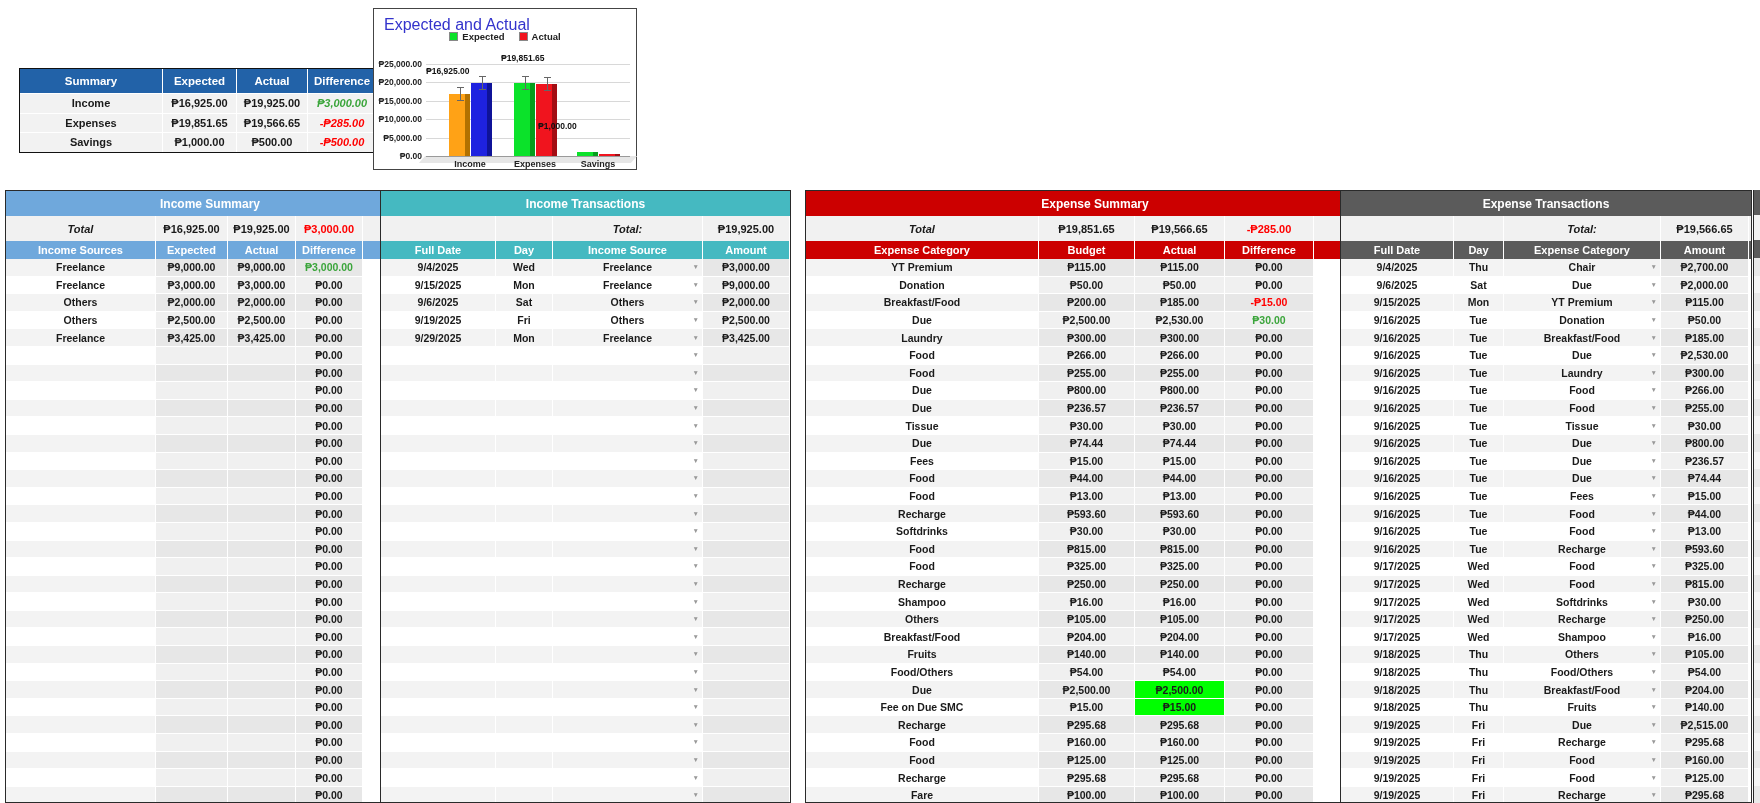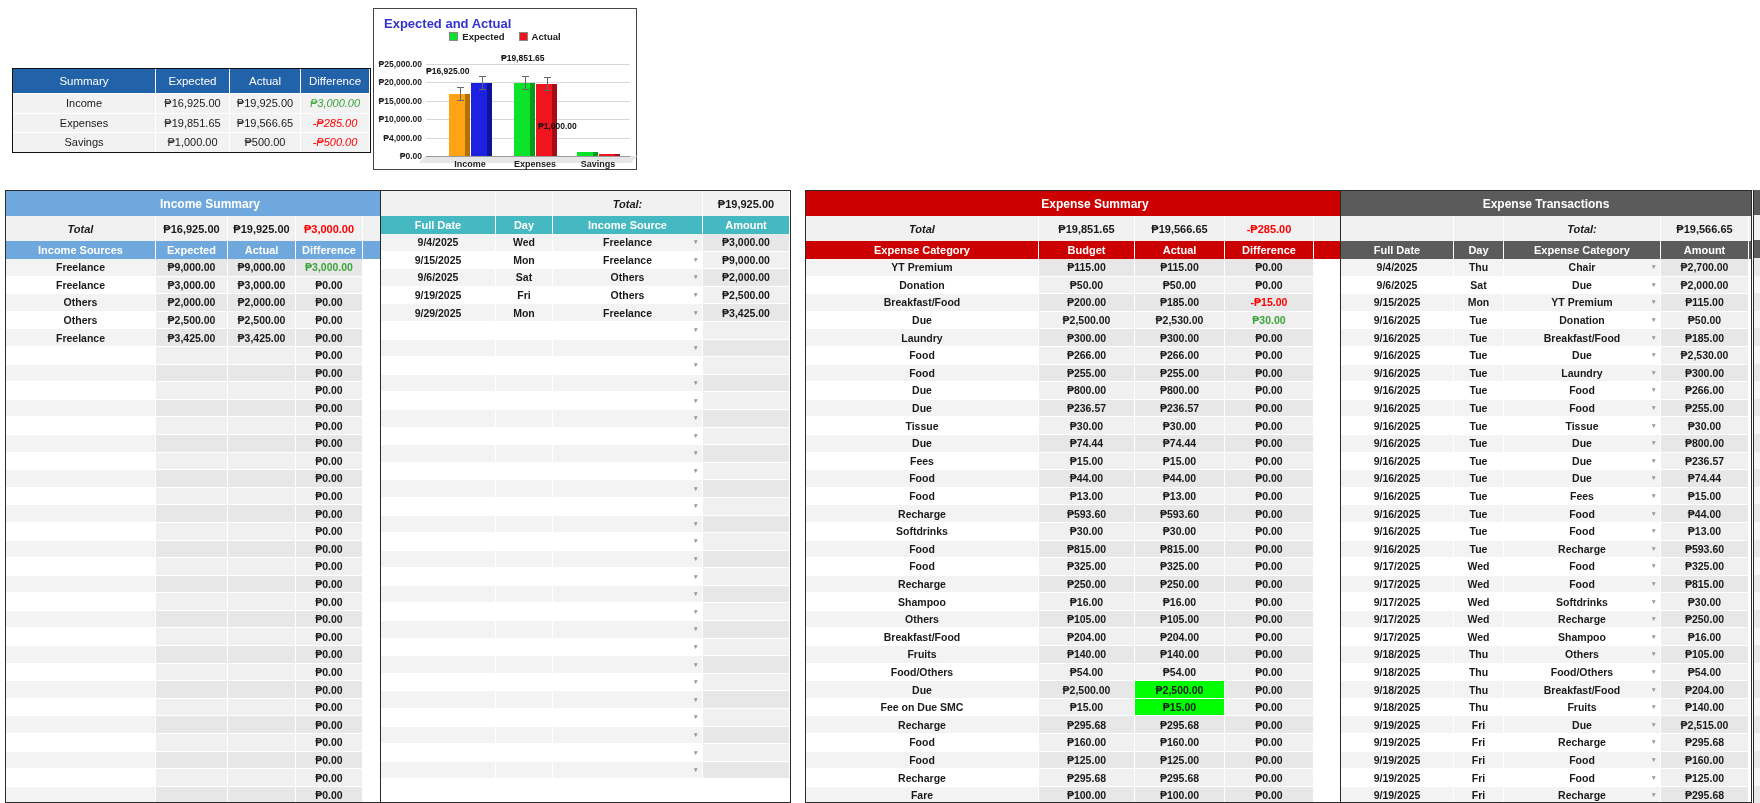--- a/index.html
+++ b/index.html
@@ -6,35 +6,35 @@
   html,body{width:1760px;height:803px;background:#fff}
   body{font-family:"Liberation Sans","DejaVu Sans",sans-serif;color:#1a1a1a}
   #canvas{position:relative;width:1760px;height:803px;background:#fff;overflow:hidden}
 
   
   .banner{position:absolute;left:5px;top:8px;width:358px;height:40px;background:var(--banner-bg);
     color:#fff;display:flex;align-items:center;justify-content:center;font-weight:bold;
     font-size:15px;letter-spacing:.6px}
 
   
-  #summary-table{position:absolute;left:12px;top:68px;width:359px;border:1px solid #111;
-    font-size:11px;font-weight:normal;background:#4c1d95}
+  #summary-table{position:absolute;left:19px;top:68px;width:359px;border:1px solid #111;
+    font-size:11px;font-weight:bold;background:#4c1d95}
   #summary-table .shead{display:grid;grid-template-columns:143px 74px 71px 69px;height:24px;
     background:var(--summary-header-bg);color:#fff}
   #summary-table .shead>div{display:flex;align-items:center;justify-content:center;border-right:1px solid #fff;font-size:11.5px}
   .srow{display:grid;grid-template-columns:143px 74px 71px 69px;height:19.5px;background:#F2F2F2}
   .srow.last{background:#DCDCDC}
   .scell{display:flex;align-items:center;justify-content:center;border-right:1px solid #fff;border-top:1px solid #fff}
   .diff.g{color:var(--positive-green);font-style:italic}
   .diff.r{color:var(--negative-red);font-style:italic}
   .diff.k{color:#2b2b2b;font-style:italic}
 
   
   #chart{position:absolute;left:373px;top:8px;width:264px;height:162px;border:1px solid #444;background:#fff}
-  .ctitle{position:absolute;left:10px;top:7px;font-size:13px;font-weight:bold}
+  .ctitle{position:absolute;left:10px;top:7px;font-size:16px;font-weight:normal}
   .clegend{position:absolute;left:0;top:22px;width:100%;display:flex;justify-content:center;gap:14px;
     font-size:9.5px;font-weight:bold;color:#222;align-items:center}
   .clegend .litem{display:flex;align-items:center;gap:4px}
   .sw{width:9px;height:9px;display:inline-block;border:1px solid #888}
   .cplot{position:absolute;left:0;top:0;width:100%;height:100%}
   .gline{position:absolute;height:1px;background:#D8D8D8}
   .gline.base{background:#9a9a9a}
   .ytick{position:absolute;width:48px;text-align:right;font-size:8.5px;font-weight:bold;color:#222}
   .xlab{position:absolute;font-size:9px;font-weight:bold;color:#222;text-align:center;width:54px}
   .bar{position:absolute}
@@ -139,21 +139,21 @@
         <div class="floor" style="left: 48px; top: 147px; width: 212px; height: 7px;"></div>
         <div class="gline" style="left: 52px; width: 204px; top: 55px;"></div>
         <div class="ytick" style="left: 0px; top: 50px;">₱25,000.00</div>
         <div class="gline" style="left: 52px; width: 204px; top: 73.4px;"></div>
         <div class="ytick" style="left: 0px; top: 68.4px;">₱20,000.00</div>
         <div class="gline" style="left: 52px; width: 204px; top: 91.8px;"></div>
         <div class="ytick" style="left: 0px; top: 86.8px;">₱15,000.00</div>
         <div class="gline" style="left: 52px; width: 204px; top: 110.2px;"></div>
         <div class="ytick" style="left: 0px; top: 105.2px;">₱10,000.00</div>
         <div class="gline" style="left: 52px; width: 204px; top: 128.6px;"></div>
-        <div class="ytick" style="left: 0px; top: 123.6px;">₱4,000.00</div>
+        <div class="ytick" style="left: 0px; top: 123.6px;">₱5,000.00</div>
         <div class="gline base" style="left: 52px; width: 204px; top: 147px;"></div>
         <div class="ytick" style="left: 0px; top: 142px;">₱0.00</div>
         <div class="bar" style="left: 75px; width: 21px; top: 84.716px; height: 62.284px; background: linear-gradient(90deg, rgb(255, 162, 22) 0px, rgb(255, 162, 22) 76%, rgb(179, 113, 0) 76%, rgb(179, 113, 0) 100%);"></div>
         <div class="bar" style="left: 97px; width: 21px; top: 73.676px; height: 73.324px; background: linear-gradient(90deg, rgb(30, 34, 224) 0px, rgb(30, 34, 224) 76%, rgb(15, 19, 152) 76%, rgb(15, 19, 152) 100%);"></div>
         <div class="wh" style="left: 82.5px; top: 77.716px; height: 14px;">
           <i></i>
           <b style="top: 0px;"></b>
           <b style="bottom: 0px;"></b>
         </div>
         <div class="wh" style="left: 104.5px; top: 66.676px; height: 14px;">
@@ -382,20 +382,21 @@
         <div class="trow odd">
           <div class="tcell pc"></div>
           <div class="tcell val"></div>
           <div class="tcell val"></div>
           <div class="tcell val">₱0.00</div>
         </div>
       </div>
   </div>
 
   <div class="btable" id="income-transactions">
+    <div class="title">Income Transactions</div>
     <div class="totalrow">
       <div></div>
       <div></div>
       <div class="italic">Total:</div>
       <div>₱19,925.00</div>
     </div>
     <div class="headrow">
       <div>Full Date</div>
       <div>Day</div>
       <div>Income Source</div>

